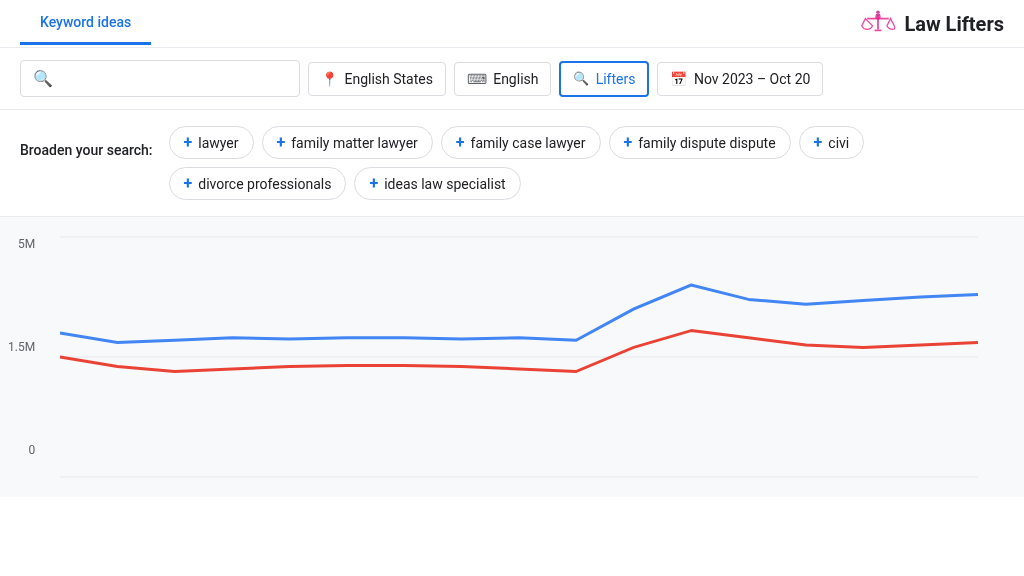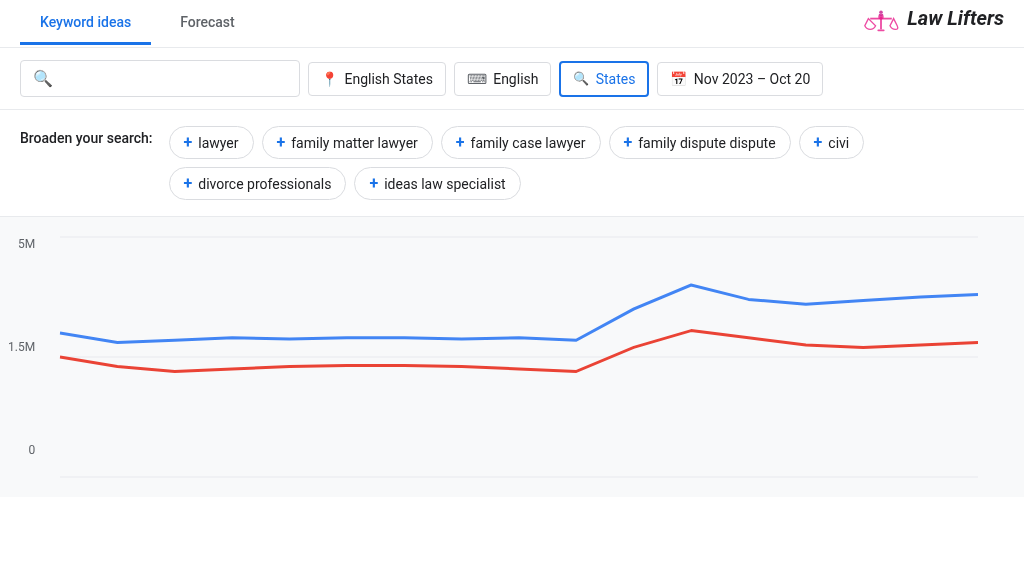--- a/index.html
+++ b/index.html
@@ -18,42 +18,41 @@
       display: flex;
       align-items: center;
       border-bottom: 1px solid #e8eaed;
       padding: 0 20px;
       height: 48px;
       background: #fff;
     }
     .nav-tabs {
       display: flex;
       align-items: flex-start;
-      gap: 9px;
+      gap: 0;
       flex: 1;
     }
     .nav-tab {
       padding: 12px 20px;
       font-size: 14px;
       color: #5f6368;
       cursor: pointer;
       border-bottom: 3px solid transparent;
       white-space: nowrap;
       font-weight: 500;
     }
     .nav-tab.active {
       color: #1a73e8;
       border-bottom: 3px solid #1a73e8;
     }
     .logo-area {
       display: flex;
-      align-items: flex-start;
+      align-items: center;
       gap: 8px;
       margin-left: auto;
-      font-style: italic;
     }
     .logo-icon {
       width: 36px;
       height: 36px;
     }
     .logo-text {
       font-size: 20px;
       font-weight: 700;
       color: #202124;
     }
@@ -109,20 +108,21 @@
       gap: 16px;
       background: #fff;
       border-bottom: 1px solid #e8eaed;
     }
     .broaden-label {
       font-size: 14px;
       color: #202124;
       font-weight: 500;
       white-space: nowrap;
       padding-top: 4px;
+      margin-top: 12px;
     }
     .broaden-chips {
       display: flex;
       flex-wrap: wrap;
       gap: 8px;
     }
     .chip {
       display: flex;
       align-items: center;
       border: 1px solid #dadce0;
@@ -178,21 +178,20 @@
       height: 100%;
       overflow: visible;
     }
   </style>
 </head>
 <body>
 
 <div class="top-nav">
   <div class="nav-tabs">
     <div class="nav-tab active">Keyword ideas</div>
-    <div class="nav-tab">Forecast</div>
   </div>
   <div class="logo-area">
 
     <svg class="logo-icon" viewBox="0 0 40 40" xmlns="http://www.w3.org/2000/svg">
       <circle cx="20" cy="12" r="3" fill="#e91e8c" opacity="0.8"></circle>
       <rect x="19" y="12" width="2" height="14" fill="#e91e8c" opacity="0.8"></rect>
       <line x1="8" y1="14" x2="32" y2="14" stroke="#e91e8c" stroke-width="2" opacity="0.8"></line>
 
       <path d="M6,14 L2,22 Q4,26 8,26 Q12,26 14,22 Z" fill="none" stroke="#e91e8c" stroke-width="1.5" opacity="0.8"></path>
 
@@ -216,21 +215,21 @@
     <span>English States</span>
   </div>
 
   <div class="filter-pill">
     <span style="color:#5f6368;">⌨</span>
     <span>English</span>
   </div>
 
   <div class="filter-pill active">
     <span style="color:#1a73e8; font-size:13px;">🔍</span>
-    <span>States</span>
+    <span>Lifters</span>
   </div>
 
   <div class="filter-pill">
     <span style="color:#5f6368;">📅</span>
     <span>Nov 2023 – Oct 20</span>
   </div>
 </div>
 
 <div class="broaden-section">
   <div class="broaden-label">Broaden your search:</div>

